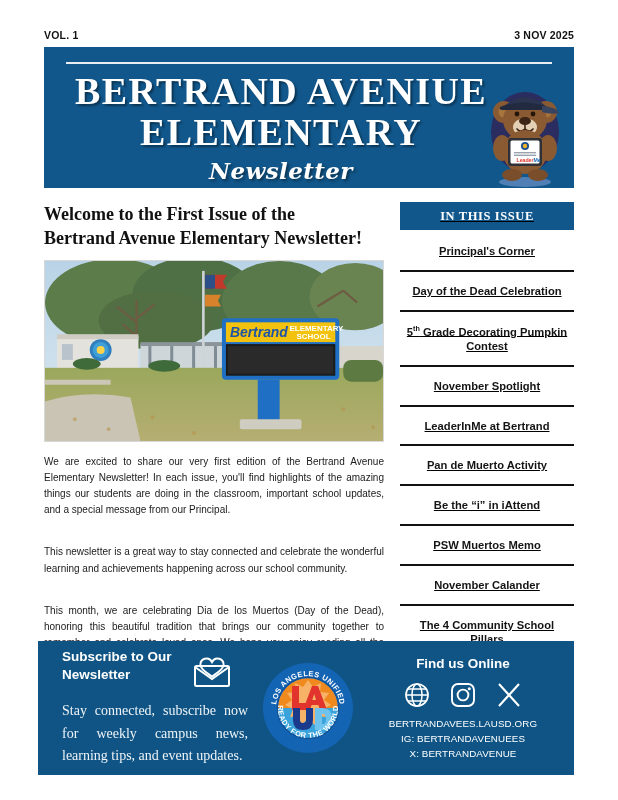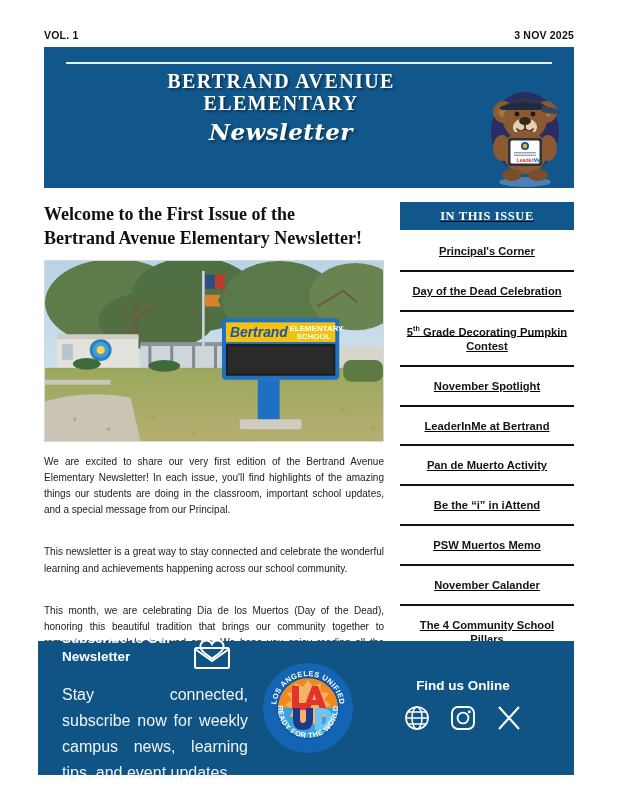--- a/index.html
+++ b/index.html
@@ -52,21 +52,21 @@
   .masthead-text {
     position: absolute;
     left: 0; right: 0;
     top: 24px;
     text-align: center;
     padding-right: 56px;
   }
   .masthead-title {
     font-family: "Liberation Serif", "DejaVu Serif", serif;
     font-weight: 700;
-    font-size: 20px;
+    font-size: 38px;
     line-height: 1.08;
     letter-spacing: 1.4px;
     color: #ffffff;
     text-shadow: 2px 2px 2px rgba(0,0,0,.40);
   }
   .masthead-sub {
     margin-top: 4px;
     font-family: "DejaVu Serif", serif;
     font-style: italic;
     font-weight: 700;
@@ -166,22 +166,22 @@
     line-height: 1.35;
   }
   .subscribe-head {
     display: flex;
     align-items: flex-start;
     gap: 8px;
   }
   .subscribe-head .foot-title { max-width: 118px; }
   .foot-text {
     margin-top: 12px;
-    font-family: Liberation Sans, sans-serif;
-    font-size: 16px;
+    font-family: Liberation Serif, serif;
+    font-size: 14px;
     line-height: 1.62;
     text-align: justify;
     color: #eef4f8;
   }
   .social-row {
     display: flex;
     justify-content: center;
     gap: 20px;
     margin: 9px 0 8px;
   }
@@ -403,15 +403,20 @@
         <svg width="26" height="26" viewBox="0 0 26 26">
           <rect x="2" y="2" width="22" height="22" rx="6" fill="none" stroke="#ffffff" stroke-width="1.9"></rect>
           <circle cx="13" cy="13" r="5.4" fill="none" stroke="#ffffff" stroke-width="1.9"></circle>
           <circle cx="19.3" cy="6.8" r="1.5" fill="#ffffff"></circle>
         </svg>
         <svg width="26" height="26" viewBox="0 0 26 26">
           <path d="M3 2 L23 24 M23 2 L3 24" stroke="#ffffff" stroke-width="2.1" fill="none"></path>
         </svg>
       </div>
 
+      <div class="foot-links">
+        <div>BERTRANDAVEES.LAUSD.ORG</div>
+        <div>IG: BERTRANDAVENUEES</div>
+        <div>X: BERTRANDAVENUE</div>
+      </div>
     </div>
   </div>
 </div>
 
 </body></html>

